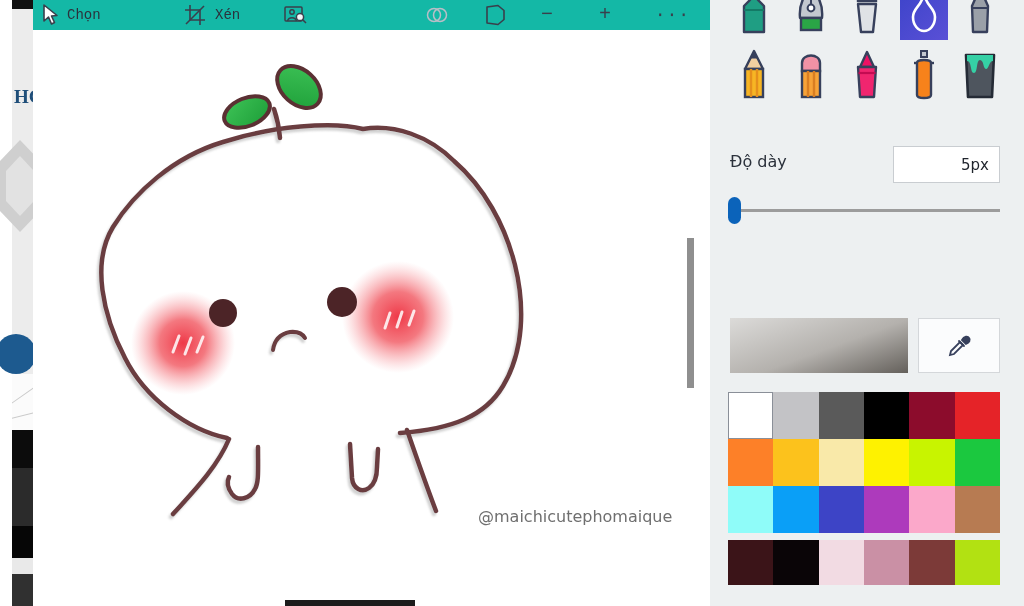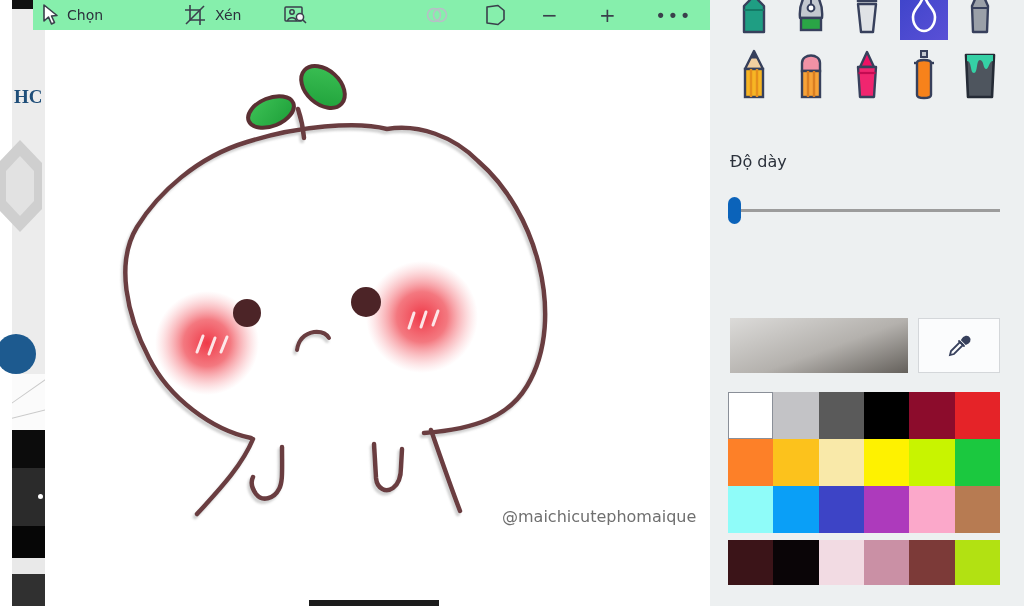--- a/index.html
+++ b/index.html
@@ -24,29 +24,29 @@
   .ls-wire .l1 { top:18px; left:-20px; transform:rotate(-35deg); }
   .ls-wire .l2 { top:40px; left:-20px; transform:rotate(-14deg); }
   .ls-b1 { top:430px; height:38px; background:#0c0c0c; }
   .ls-b2 { top:468px; height:58px; background:#2b2b2b; }
   .ls-dot { position:absolute; left:26px; top:494px; width:5px; height:5px; border-radius:50%; background:#fff; }
   .ls-b3 { top:526px; height:32px; background:#060606; }
   .ls-b4 { top:558px; height:16px; background:#e9e9e9; }
   .ls-b5 { top:574px; height:32px; background:#303030; }
 
   
-  .toolbar { position:absolute; left:33px; top:0; width:677px; height:30px; background:#86efac; }
+  .toolbar { position:absolute; left:33px; top:0; width:677px; height:30px; background:#14b8a6;font-family:Liberation Mono, monospace; }
   .tb-item { position:absolute; top:0; height:30px; display:flex; align-items:center; color:#2c313c; }
   .tb-label { font-size:14px; color:#2c313c; }
   .tb-glyph { font-size:20px; color:#3a3f4b; line-height:1; }
   .tb-glyph.dots { font-size:18px; letter-spacing:1px; }
   .tb-icon svg { display:block; }
 
   
-  .canvas { position:absolute; left:33px; top:30px; width:677px; height:576px; background:#fff;margin-left:24px; }
+  .canvas { position:absolute; left:33px; top:30px; width:677px; height:576px; background:#fff; }
   .signature { position:absolute; left:445px; top:476px; color:#6f6f6f; font-size:16px; line-height:22px; }
   .v-scrollbar { position:absolute; left:654px; top:208px; width:7px; height:150px; background:#8f8f8f; }
   .h-bottombar { position:absolute; left:252px; top:570px; width:130px; height:6px; background:#1c1c1c; }
 
   
   .panel { position:absolute; left:710px; top:0; width:314px; height:606px; background:#edf0f1; }
   .tool-row { position:absolute; left:20px; width:274px; display:flex; justify-content:space-between; }
   .tool-row.r1 { top:-16px; }
   .tool-row.r2 { top:48px; }
   .tool { width:48px; height:56px; display:flex; align-items:center; justify-content:center; position:relative; }
@@ -297,20 +297,23 @@
     </div>
     <div class="tool">
       <svg width="40" height="54" viewBox="0 0 40 54">
         <path d="M6 6 L34 6 L32 48 L8 48 Z" fill="#4e555e" stroke="#252b36" stroke-width="2.6" stroke-linejoin="round"></path>
         <path d="M7 6 L33 6 L33 12 C29 12 29 20 26 20 C23 20 24 11 20 11 C16 11 18 24 14 24 C10 24 12 12 7 12 Z" fill="#35d0a5"></path>
         </svg>
     </div>
   </div>
 
   <div class="thick-label">Độ dày</div>
+  <div class="thick-input">
+    <span>5px</span>
+  </div>
   <div class="slider"></div>
   <div class="slider-thumb"></div>
 
 
   <div class="color-preview"></div>
   <div class="eyedropper-btn">
     <svg width="26" height="26" viewBox="0 0 26 26">
       <g stroke="#37405c" stroke-width="1.8" fill="none" stroke-linecap="round">
         <path d="M4 22 L5 18 L14 9 L17 12 L8 21 Z"></path>
         <path d="M13 8 L18 13"></path>

